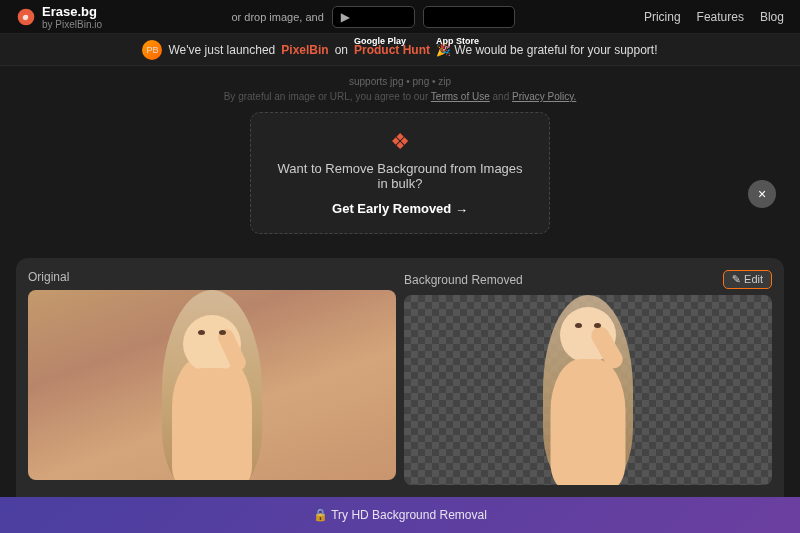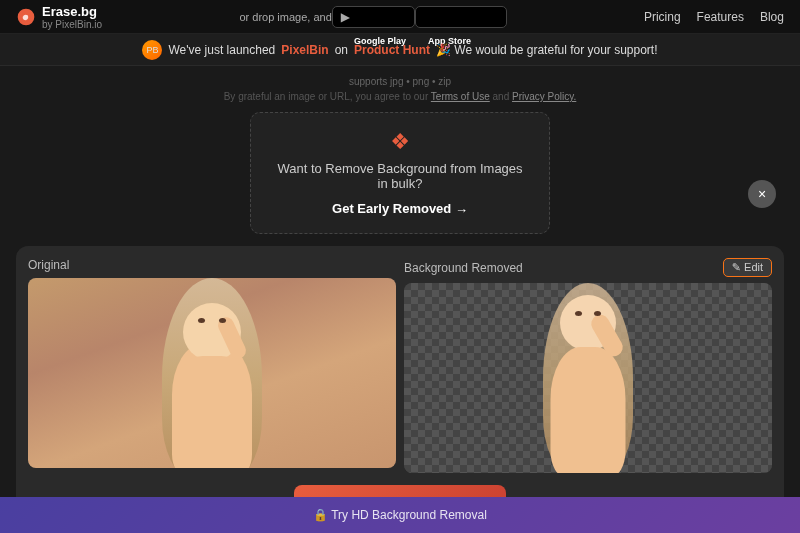--- a/index.html
+++ b/index.html
@@ -36,20 +36,21 @@
       font-weight: 600;
       color: #fff;
     }
     .logo-sub {
       font-size: 10px;
       color: #888;
     }
     .nav-center {
       display: flex;
       align-items: center;
+      gap: 8px;
     }
     .nav-center span {
       font-size: 11px;
       color: #aaa;
     }
     .store-badge {
       display: flex;
       align-items: center;
       gap: 4px;
       background: #000;
@@ -115,21 +116,21 @@
     .announcement-bar .highlight {
       color: #e85d3e;
       font-weight: 600;
     }
 
     
     .upload-section {
       display: flex;
       flex-direction: column;
       align-items: center;
-      padding: 10px 0 0;
+      padding: 10px 0 12px;
     }
 
     .format-hints {
       font-size: 10px;
       color: #666;
       margin-bottom: 4px;
     }
 
     .terms-text {
       font-size: 10px;

